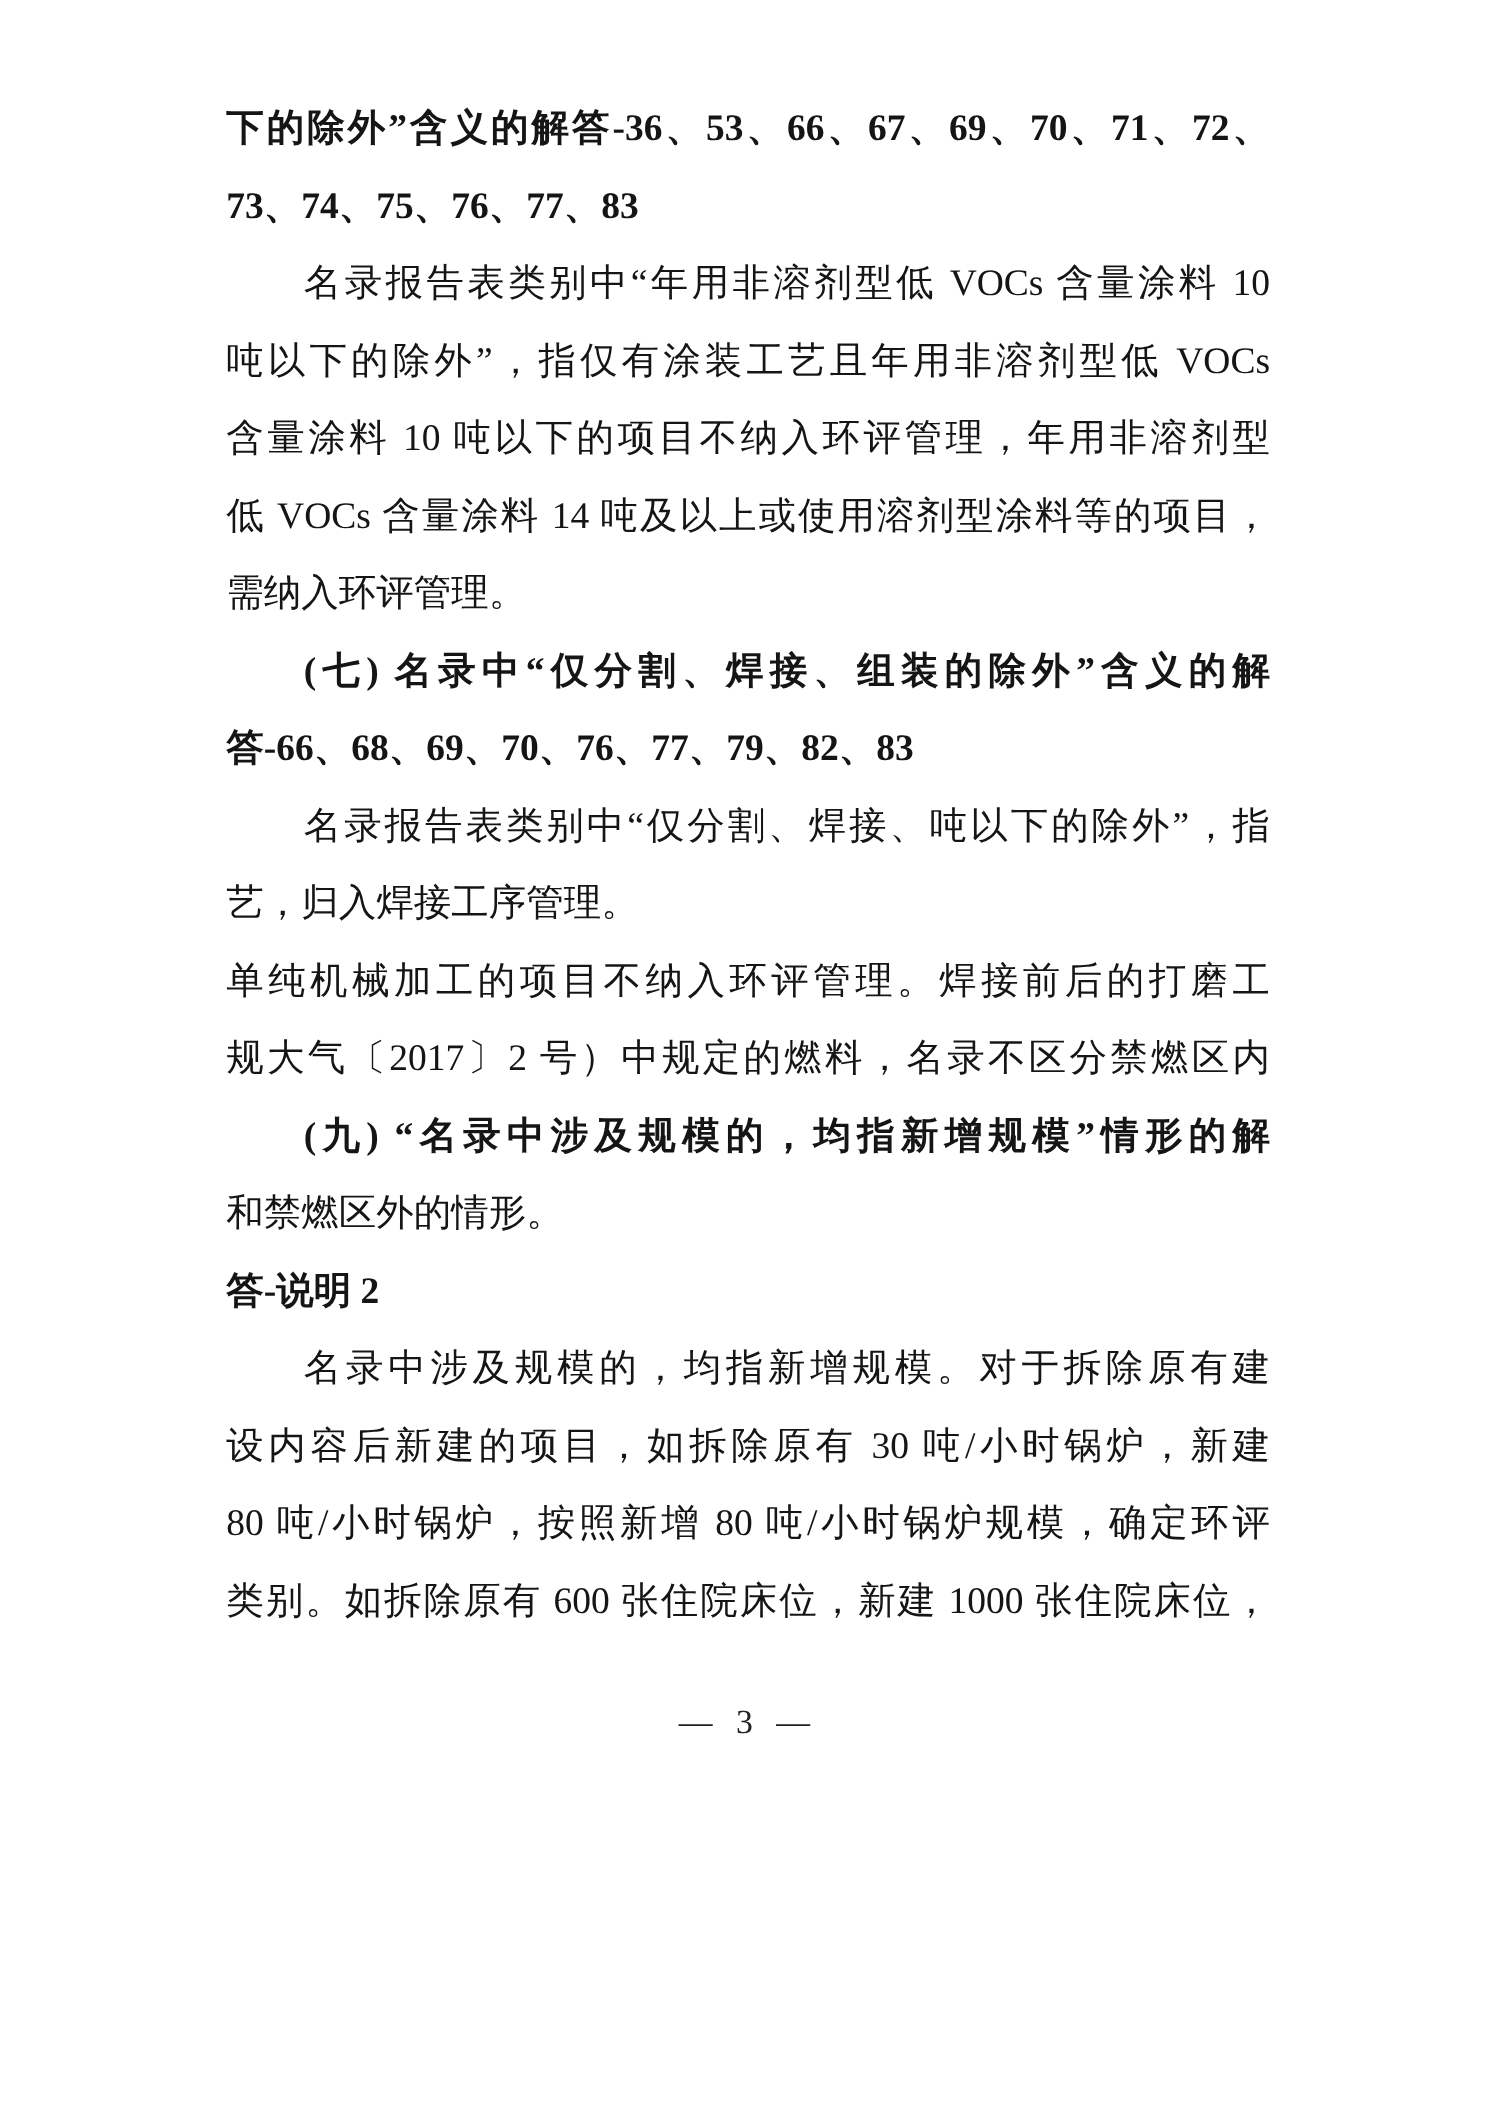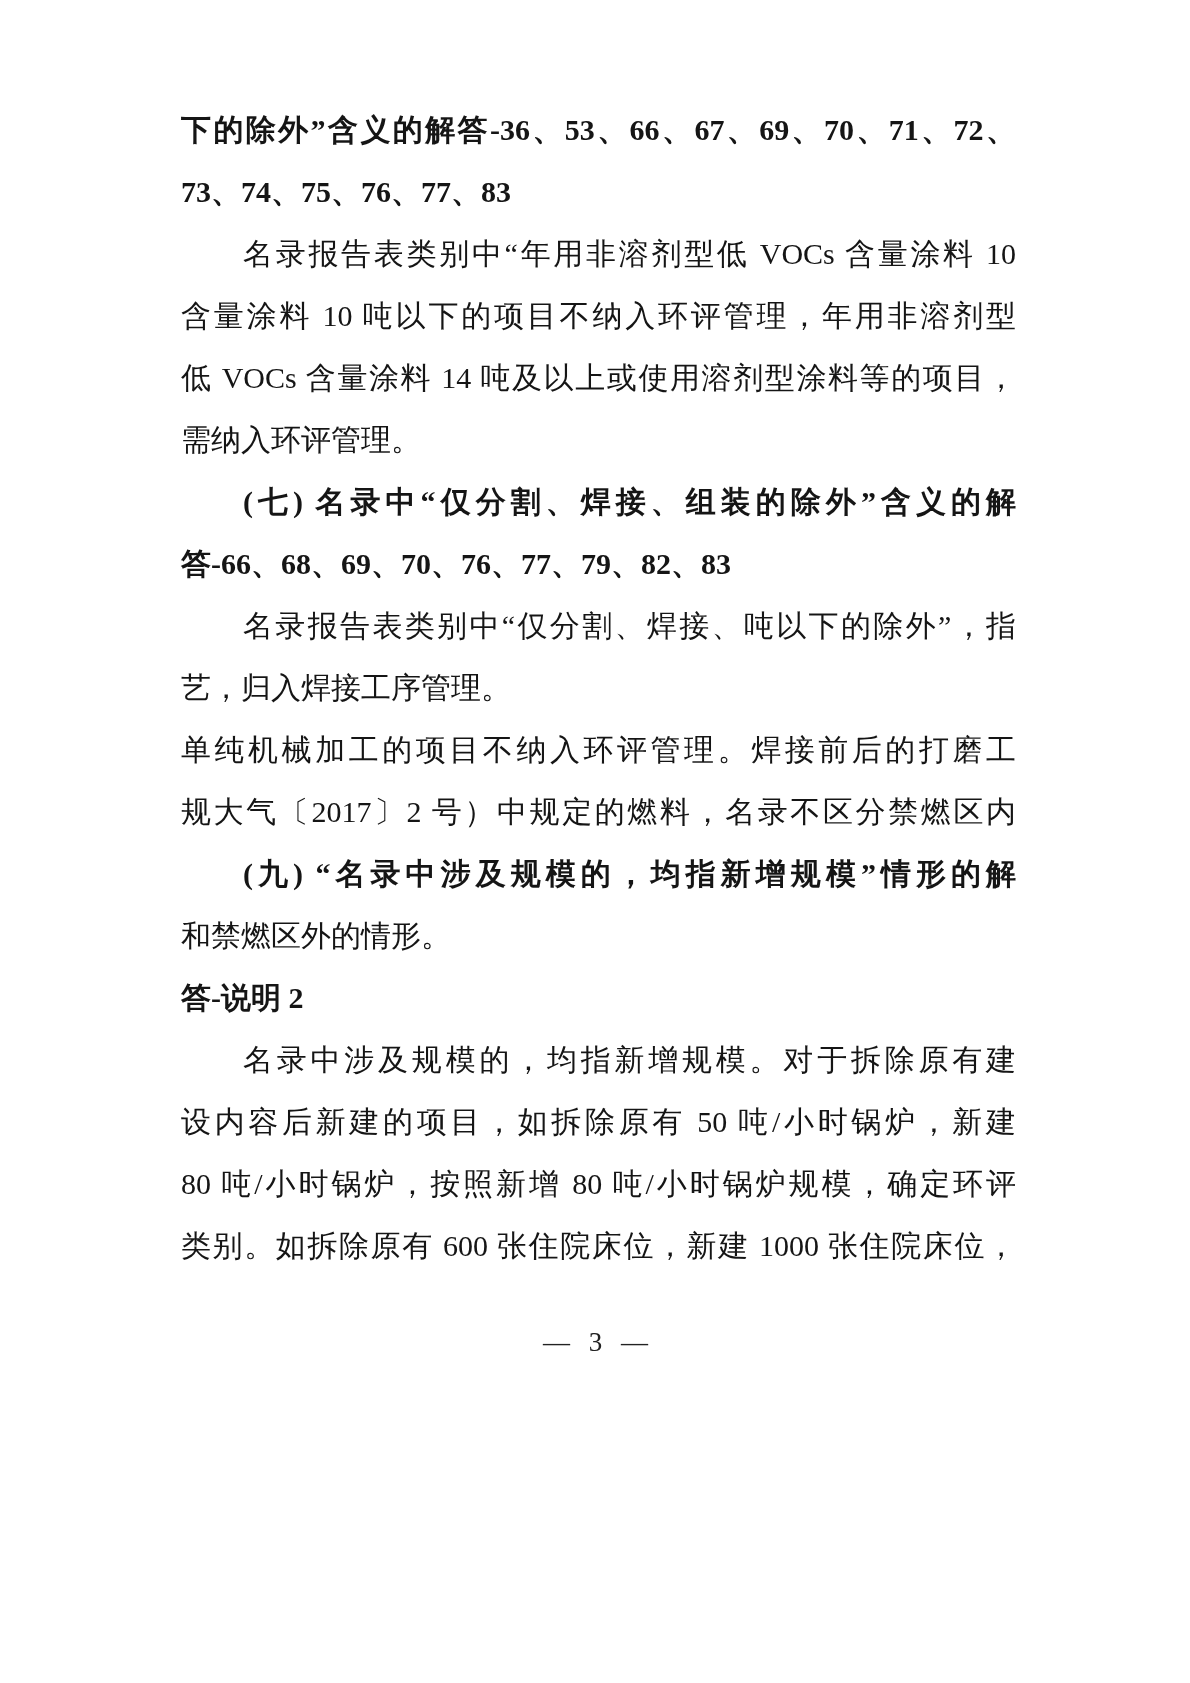--- a/index.html
+++ b/index.html
@@ -8,21 +8,21 @@
     background: #ffffff;
   }
   .page {
     position: relative;
     width: 1190px;
     height: 1683px;
     box-sizing: border-box;
     background: #ffffff;
     color: #151515;
     font-family: "Liberation Serif", serif;
-    padding: 99px 174px 0 181px;
+    padding: 72px 174px 0 181px;
     overflow: hidden;
   }
   .line {
     font-size: 30px;
     line-height: 62px;
     text-align: justify;
     text-align-last: justify;
     word-break: break-all;
   }
   .nj {
@@ -46,38 +46,39 @@
 </style>
 </head>
 <body>
 
 <div class="page">
 
   <div class="line b">下的除外”含义的解答-36、53、66、67、69、70、71、72、</div>
   <div class="line b nj">73、74、75、76、77、83</div>
 
   <div class="line in">名录报告表类别中“年用非溶剂型低 VOCs 含量涂料 10</div>
+  <div class="line">吨以下的除外”，指仅有涂装工艺且年用非溶剂型低 VOCs</div>
   <div class="line">含量涂料 10 吨以下的项目不纳入环评管理，年用非溶剂型</div>
   <div class="line">低 VOCs 含量涂料 14 吨及以上或使用溶剂型涂料等的项目，</div>
   <div class="line nj">需纳入环评管理。</div>
 
   <div class="line b in">(七) 名录中“仅分割、焊接、组装的除外”含义的解</div>
   <div class="line b nj">答-66、68、69、70、76、77、79、82、83</div>
 
   <div class="line in">名录报告表类别中“仅分割、焊接、吨以下的除外”，指</div>
   <div class="line nj">艺，归入焊接工序管理。</div>
   <div class="line">单纯机械加工的项目不纳入环评管理。焊接前后的打磨工</div>
 
 
   <div class="line">规大气〔2017〕2 号）中规定的燃料，名录不区分禁燃区内</div>
   <div class="line b in">(九) “名录中涉及规模的，均指新增规模”情形的解</div>
 
   <div class="line nj">和禁燃区外的情形。</div>
   <div class="line b nj">答-说明 2</div>
 
   <div class="line in">名录中涉及规模的，均指新增规模。对于拆除原有建</div>
-  <div class="line">设内容后新建的项目，如拆除原有 50 吨/小时锅炉，新建</div>
+  <div class="line">设内容后新建的项目，如拆除原有 30 吨/小时锅炉，新建</div>
   <div class="line">80 吨/小时锅炉，按照新增 80 吨/小时锅炉规模，确定环评</div>
   <div class="line">类别。如拆除原有 600 张住院床位，新建 1000 张住院床位，</div>
 
   <div class="footer">— 3 —</div>
 
 </div>
 
 </body></html>

